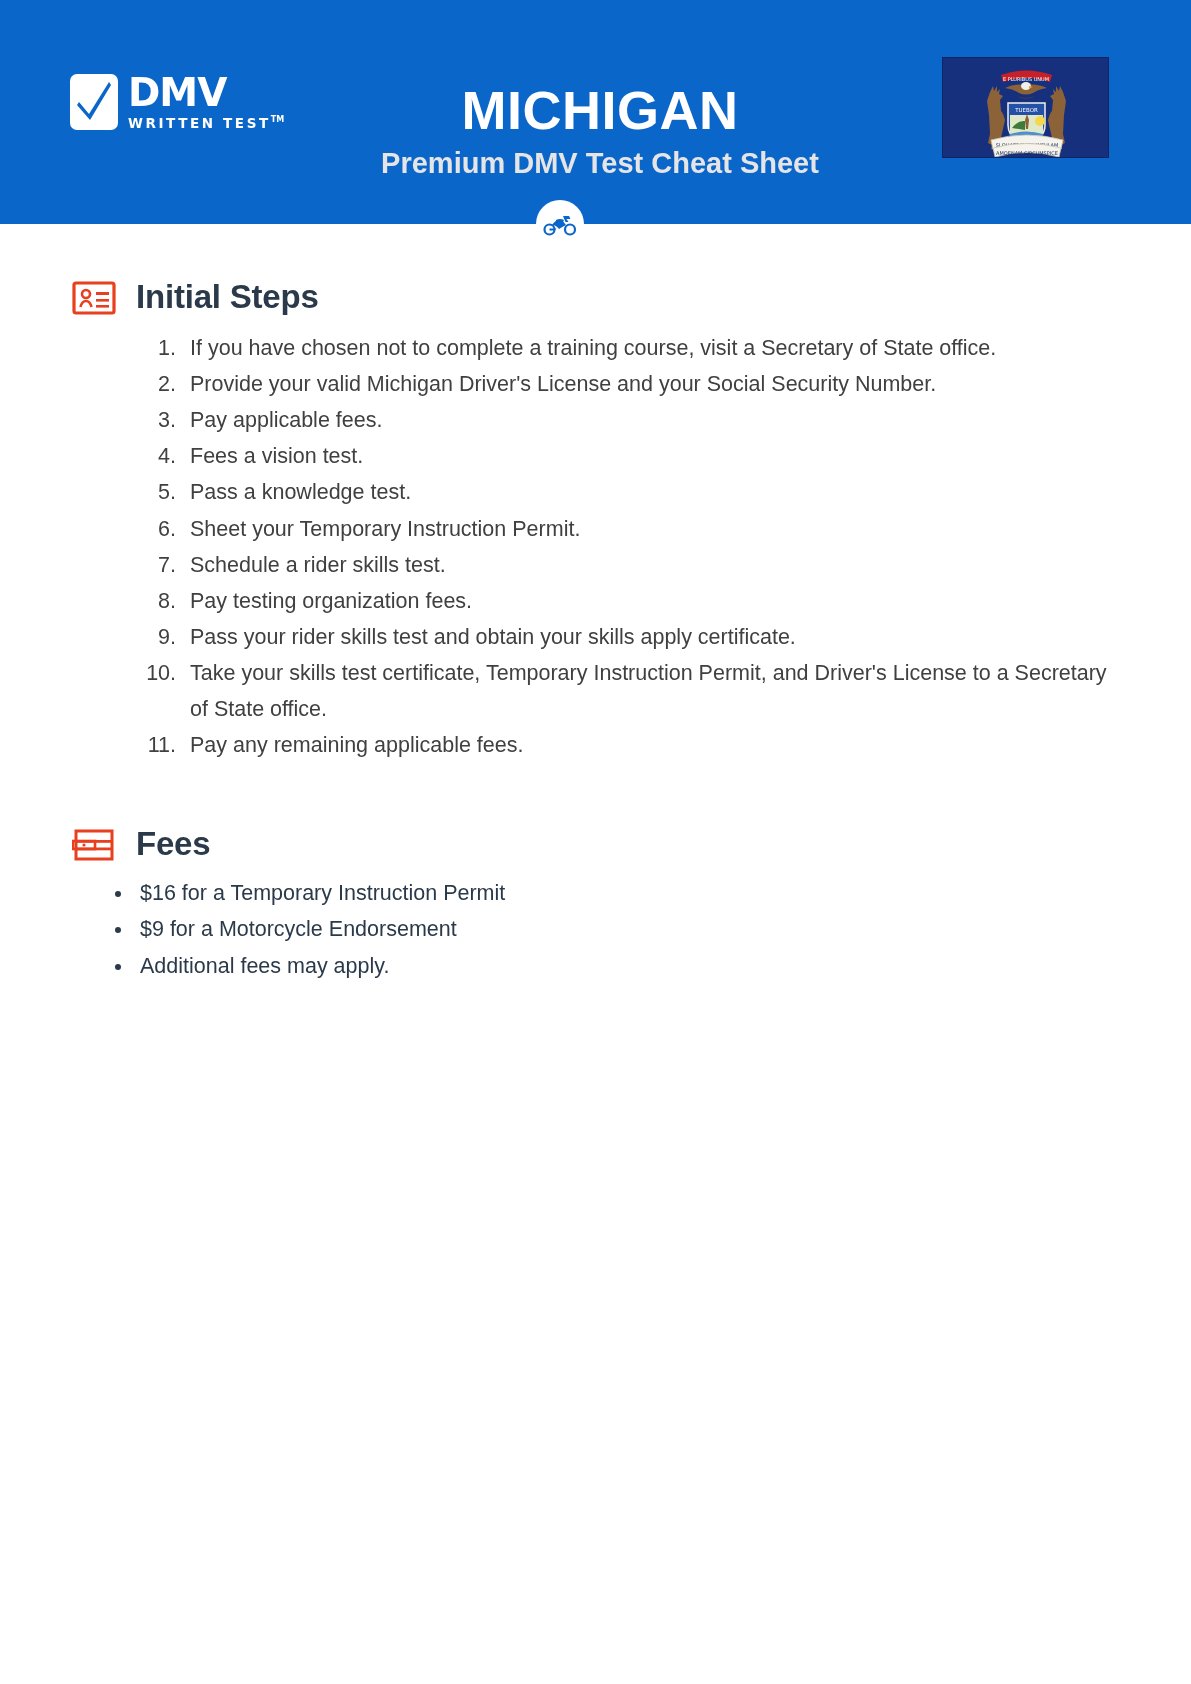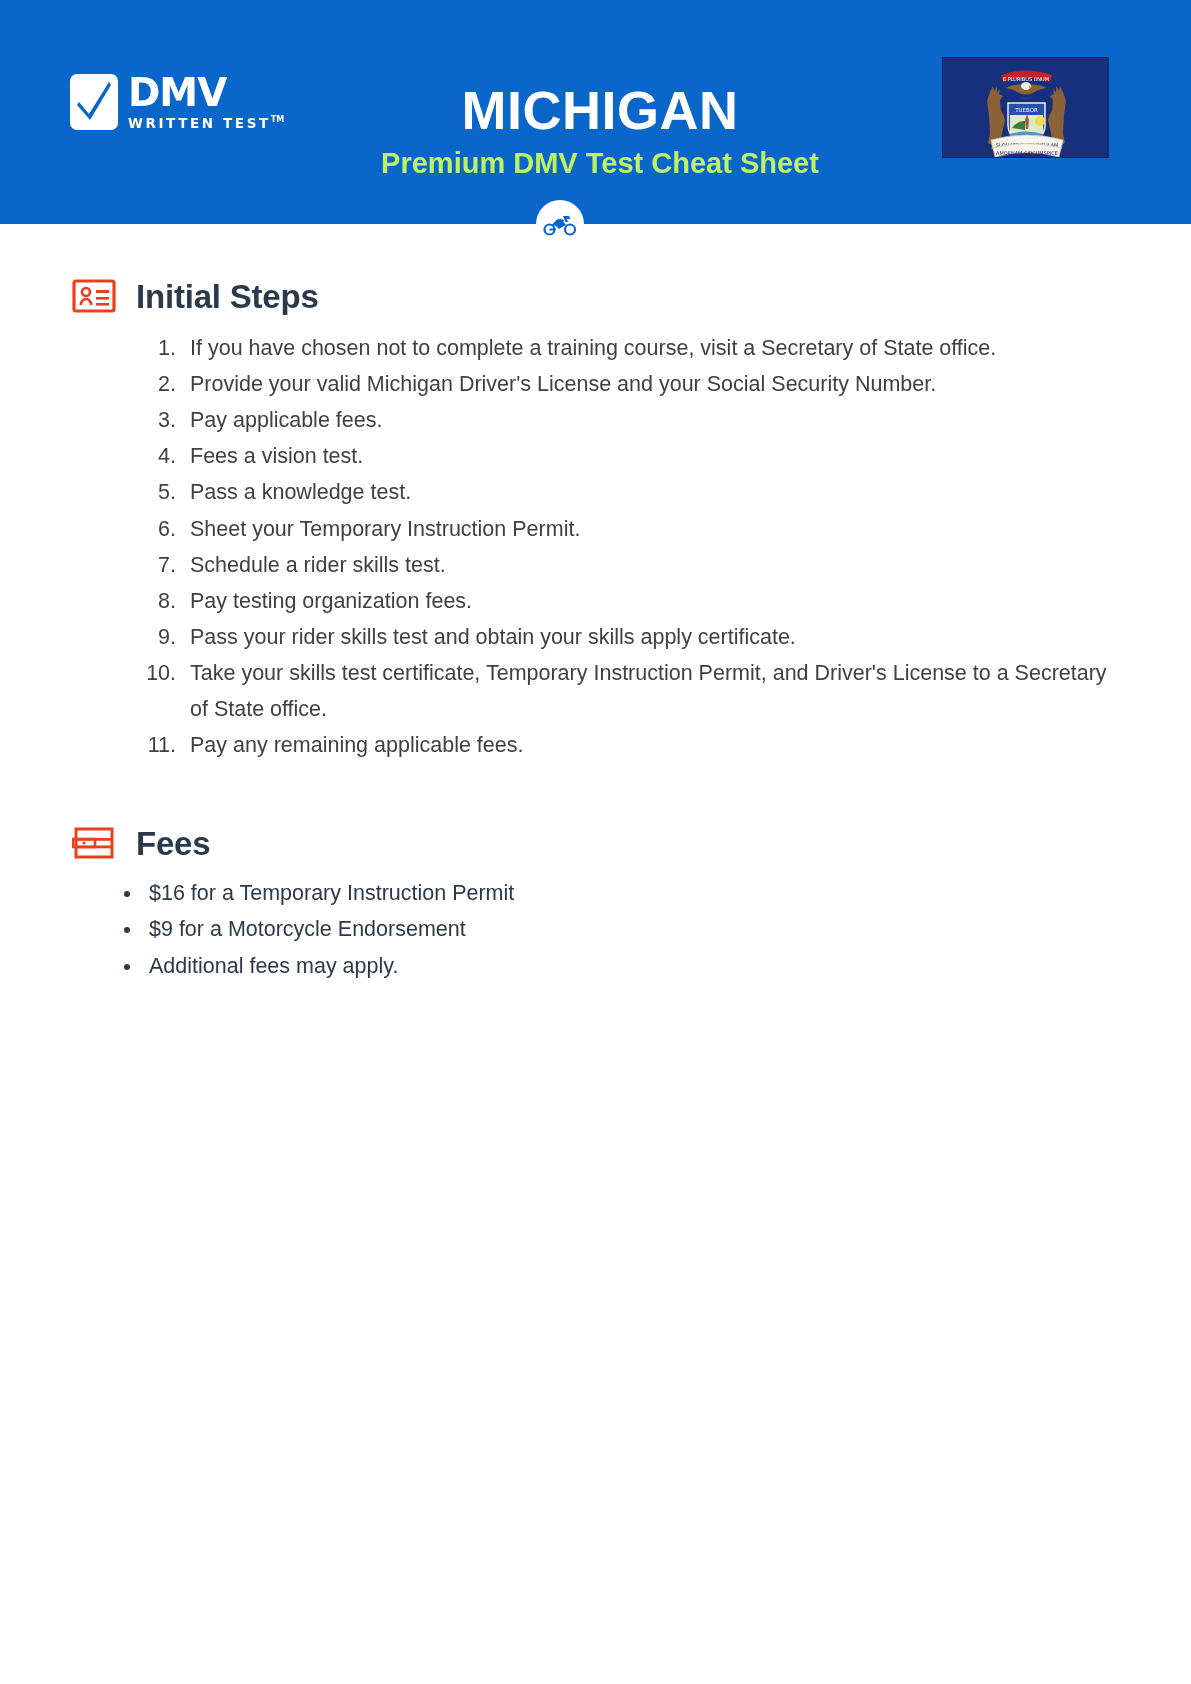--- a/index.html
+++ b/index.html
@@ -76,21 +76,21 @@
   }
   .title-main {
     color: #ffffff;
     font-size: 54px;
     font-weight: bold;
     line-height: 1.05;
     letter-spacing: 0.5px;
     font-family: "Liberation Sans Narrow", "Liberation Sans", sans-serif;
   }
   .title-sub {
-    color: #bef264;
+    color: #e5e5e5;
     font-size: 29px;
     font-weight: bold;
     margin-top: 8px;
     font-family: "Liberation Sans Narrow", "Liberation Sans", sans-serif;
   }
 
   
   .flag {
     position: absolute;
     left: 942px;
@@ -121,21 +121,21 @@
 
   
   .content {
     position: relative;
     padding: 0 72px;
   }
 
   .section { margin: 0; }
   .section-head {
     display: flex;
-    align-items: flex-start;
+    align-items: flex-end;
     gap: 20px;
   }
   .sec-icon {
     width: 44px;
     height: 36px;
     flex: 0 0 44px;
     display: flex;
     align-items: center;
     justify-content: center;
   }
@@ -165,21 +165,21 @@
   
   ul.fees {
     margin: 12px 0 0 0;
     padding-left: 62px;
     font-family: "Liberation Sans", sans-serif;
     font-size: 21.5px;
     line-height: 1.68;
     color: #2b3a4a;
     list-style-type: disc;
   }
-  ul.fees li { padding-left: 6px; margin-left: 9px; }
+  ul.fees li { padding-left: 6px; }
 
   .gap-after-steps { height: 62px; }
 </style>
 </head>
 <body>
 
 <div class="header">
   <div class="header-inner">
 
     <div class="logo">

